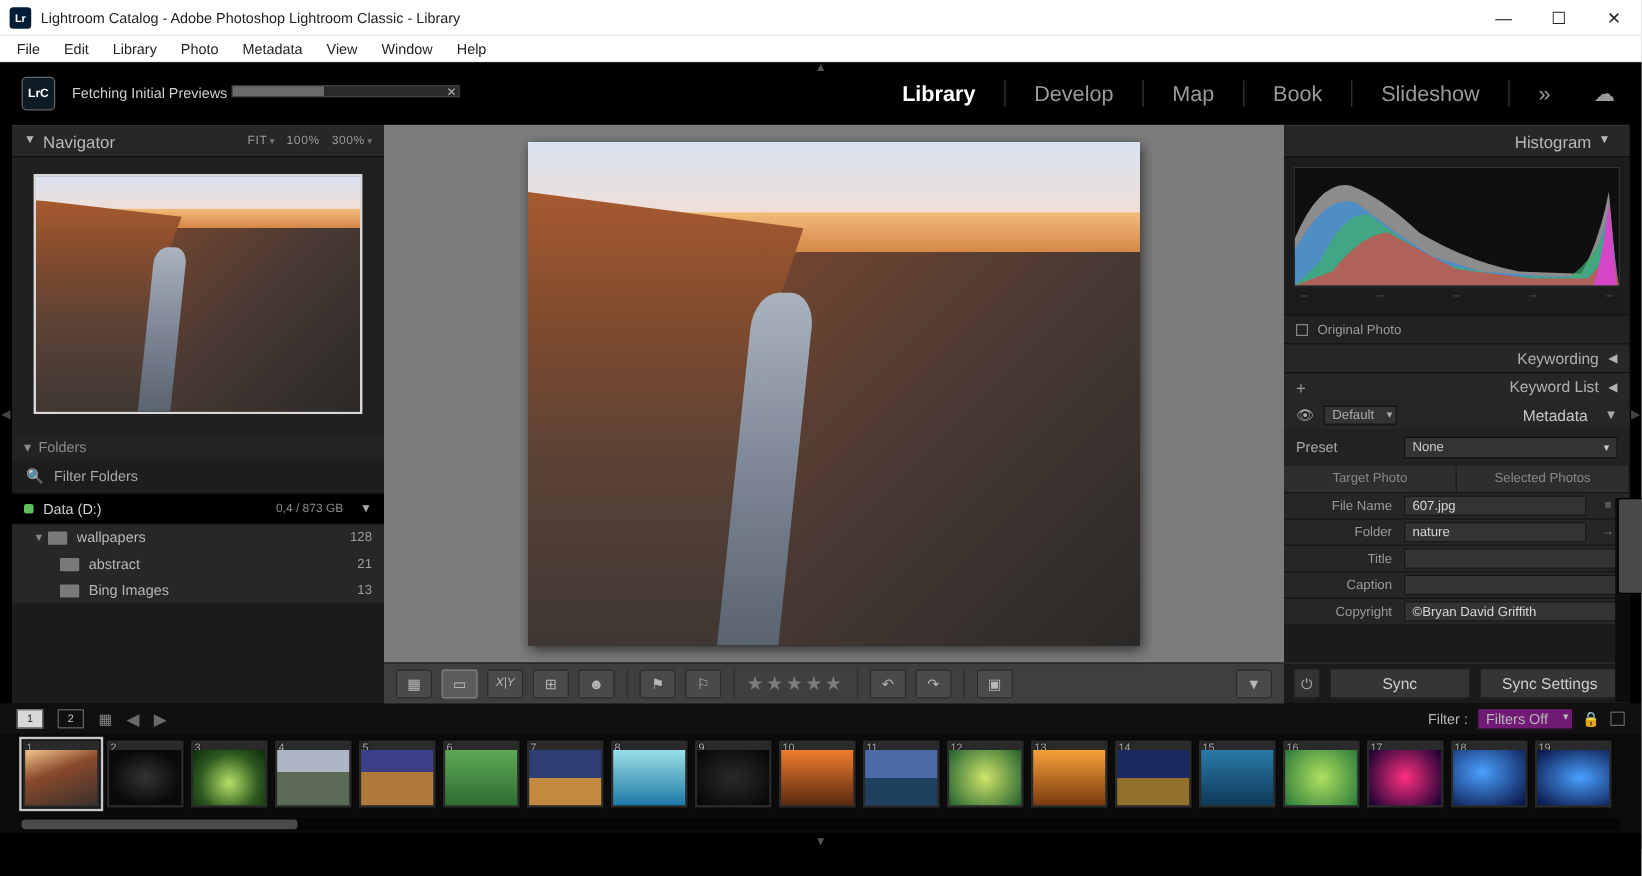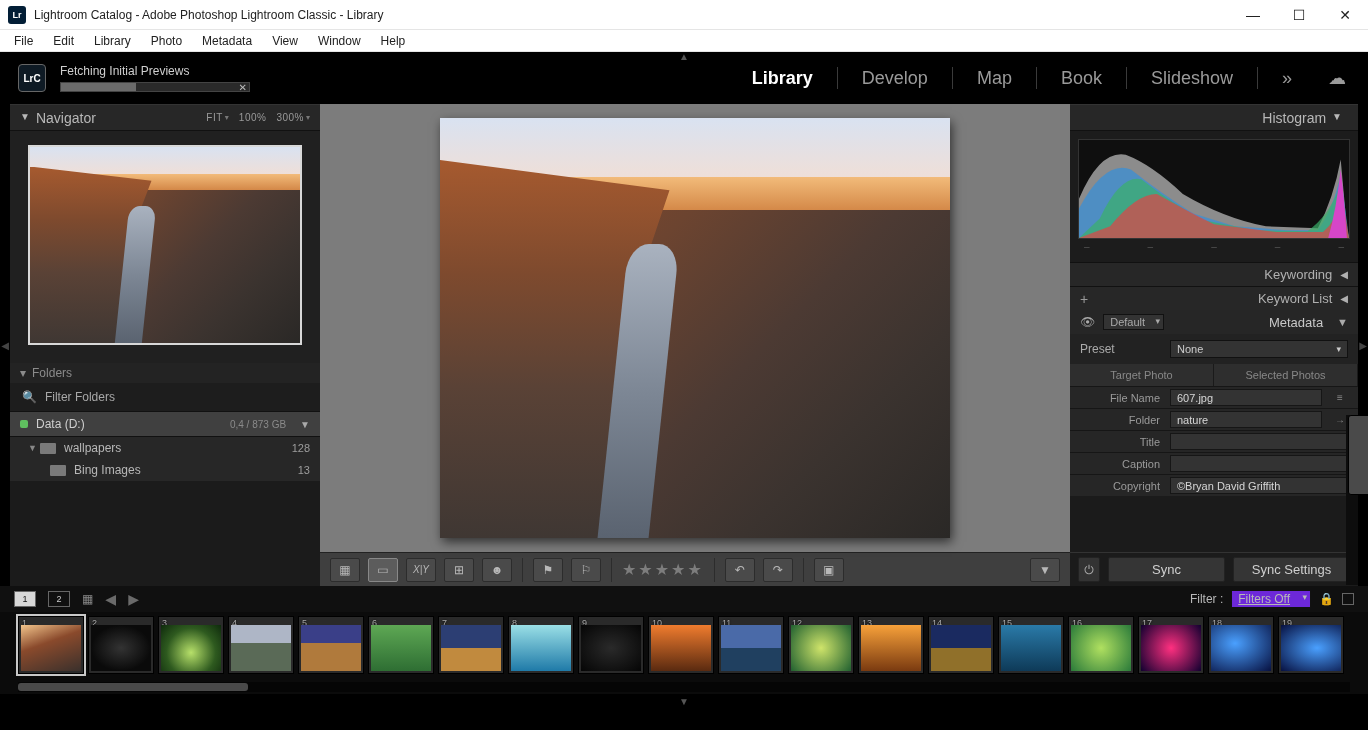--- a/index.html
+++ b/index.html
@@ -15,21 +15,21 @@
 
 .menubar { height: 22px; background: #fff; display: flex; align-items: center; padding: 0 4px; gap: 0; border-bottom: 1px solid #e5e5e5; }
 .menubar div { font-size: 12px; color: #222; padding: 2px 10px; }
 
 
 .workspace { position: relative; height: calc(730px - 30px - 22px); background: #000; }
 
 
 .topstrip { height: 52px; background: #000; display: flex; align-items: center; padding: 0 20px 0 18px; position: relative; }
 .topstrip .lrc { width: 28px; height: 28px; background: #0e1a24; border:1px solid #666; border-radius: 4px; display: flex; align-items: center; justify-content: center; color: #fff; font-size: 10px; font-weight: 700; }
-.topstrip .status { margin-left: 14px; display: flex; flex-direction: column; gap: 4px; justify-content: center; }
+.topstrip .status { margin-left: 14px; display: flex; flex-direction: row; gap: 4px; justify-content: center; }
 .topstrip .status span { color: #cfcfcf; font-size: 12px; }
 .topstrip .progress { width: 190px; height: 10px; background: #2a2a2a; position: relative; border: 1px solid #444; }
 .topstrip .progress .fill { height: 100%; width: 40%; background: #6b6b6b; }
 .topstrip .progress .x { position: absolute; right: 2px; top: -1px; color: #bbb; font-size: 10px; }
 .topstrip .modules { margin-left: auto; display: flex; align-items: center; gap: 22px; }
 .topstrip .modules span { color: #9a9a9a; font-size: 18px; padding: 0 2px; }
 .topstrip .modules span.active { color: #fff; font-weight: 600; }
 .topstrip .modules .sep { width: 1px; height: 22px; background: #3a3a3a; }
 .topstrip .cloud { color: #bdbdbd; font-size: 18px; margin-left: 10px; }
 .topstrip .chevron { position:absolute; left:50%; top:-1px; transform:translateX(-50%); color:#555; font-size:10px;}
@@ -49,21 +49,21 @@
 .phead .ztri { font-size:8px; color:#777; margin-left:2px;}
 
 
 .navbody { padding: 14px 18px 18px; background:#202020; }
 .navimg { width: 100%; height: 200px; border: 2px solid #d8d8d8; background: linear-gradient(180deg,#f3d3a8 0%, #e9b87a 10%, #b56a3c 22%, #6c4430 40%, #4a3a33 60%, #3a3432 80%, #2b2a29 100%); position:relative; }
 
 
 .foldershead { height: 20px; display:flex; align-items:center; padding:0 10px; color:#8b8b8b; font-size:12px; background:#232323;}
 .filterrow { height:28px; background:#1d1d1d; display:flex; align-items:center; padding:0 12px; gap:8px; color:#a8a8a8; font-size:12px; }
 .filterrow .mag { font-size:12px; }
-.driverow { height:26px; background:#404040; display:flex; align-items:center; padding:0 10px; color:#cfcfcf; font-size:12px; gap:8px; border-top:1px solid #111; border-bottom:1px solid #111;}
+.driverow { height:26px; background:#000000; display:flex; align-items:center; padding:0 10px; color:#cfcfcf; font-size:12px; gap:8px; border-top:1px solid #111; border-bottom:1px solid #111;}
 .driverow .sz { margin-left:auto; font-size:10px; color:#8a8a8a;}
 .driverow .ddtri{ font-size:10px; color:#aaa; margin-left:6px;}
 .folderlist { background:#272727; }
 .frow { height:22px; display:flex; align-items:center; color:#b8b8b8; font-size:12px; padding:0 10px 0 18px;}
 .frow .tri{font-size:9px; width:12px; color:#888;}
 .frow .ficon{ width:16px; height:11px; background:#7a7a7a; margin-right:8px; border-radius:1px;}
 .frow .cnt{ margin-left:auto; color:#9c9c9c; font-size:11px;}
 .frow.child{ padding-left:40px;}
 
 
@@ -250,20 +250,25 @@
       </div>
       <div class="folderlist">
         <div class="frow">
           <span class="tri">▼</span>
             <span class="ficon"></span>
           <span>wallpapers</span>
             <span class="cnt">128</span>
         </div>
         <div class="frow child">
           <span class="ficon"></span>
+          <span>abstract</span>
+            <span class="cnt">21</span>
+        </div>
+        <div class="frow child">
+          <span class="ficon"></span>
           <span>Bing Images</span>
             <span class="cnt">13</span>
         </div>
       </div>
       <div style="flex:1;background:#1b1b1b;"></div>
     </div>
 
     <div class="center">
       <div class="canvaswrap">
         <div class="canvas">
@@ -311,20 +316,24 @@
           </svg>
         </div>
         <div class="histoticks">
             <span>–</span>
             <span>–</span>
             <span>–</span>
             <span>–</span>
             <span>–</span>
           </div>
       </div>
+      <div class="origphoto">
+        <span style="width:10px;height:10px;border:1px solid #888;"></span>
+        <span>Original Photo</span>
+      </div>
       <div class="rsection">
         <span>Keywording</span>
           <span class="ltri">◀</span>
       </div>
       <div class="rsection">
         <span class="plus">+</span>
         <span>Keyword List</span>
           <span class="ltri">◀</span>
       </div>
       <div class="metasel">
@@ -384,21 +393,21 @@
   </div>
 
   <div class="fsheader">
     <div class="screenbtn active">1</div>
     <div class="screenbtn">2</div>
     <span class="gridic">▦</span>
     <span class="nav">◀</span>
     <span class="nav">▶</span>
     <div class="flt">
       <span>Filter :</span>
-      <span style="background:#6d28d9;border:1px solid #111;padding:1px 20px 1px 6px;position:relative;text-decoration:underline;">
+      <span style="background:#701a75;border:1px solid #111;padding:1px 20px 1px 6px;position:relative;">
         <span>Filters Off</span>
         <span style="position:absolute;right:3px;top:1px;font-size:9px;">▾</span>
       </span>
       <span class="lock">🔒</span>
       <span class="sq"></span>
     </div>
   </div>
 
   <div class="filmstrip">
     <div class="thumbs">

